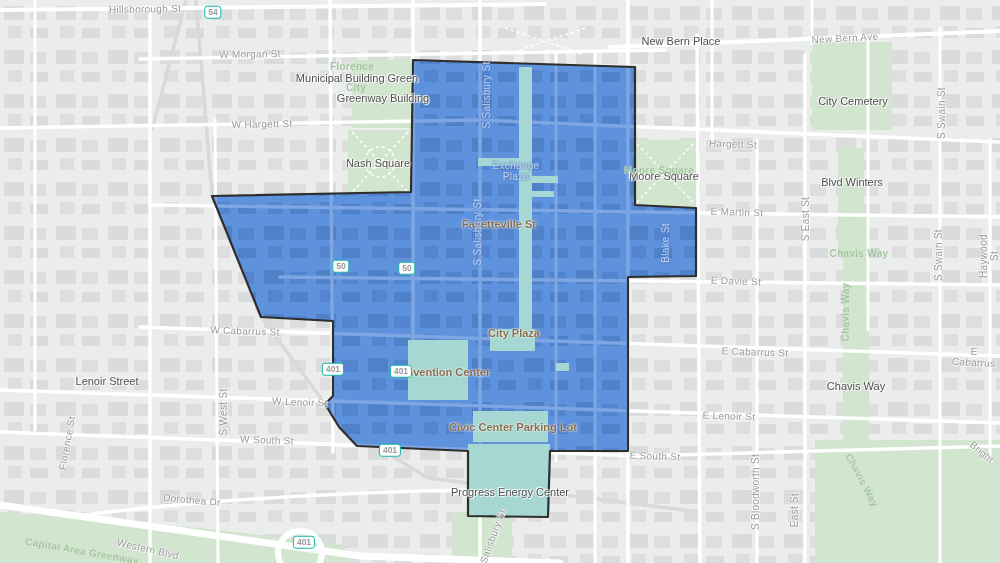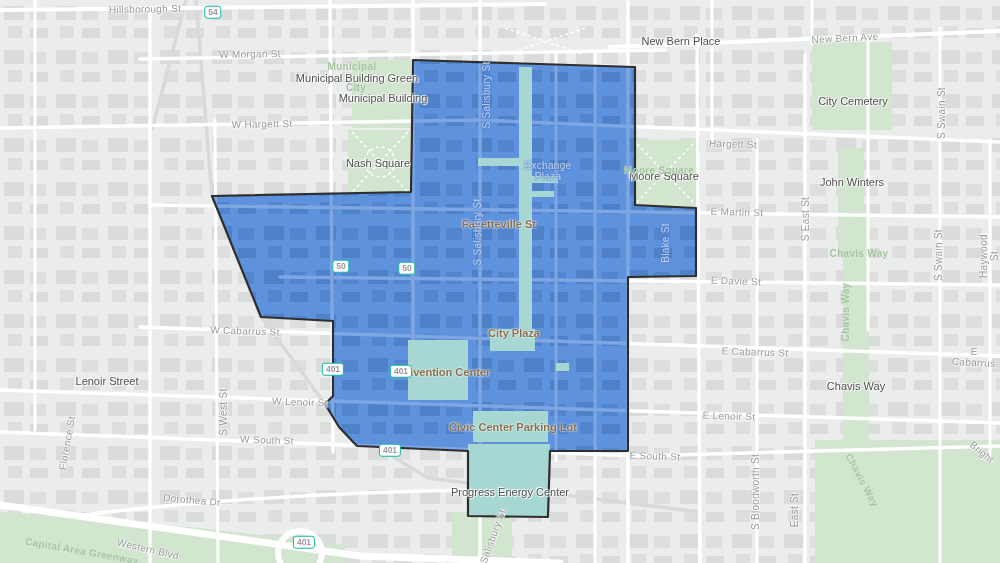--- a/index.html
+++ b/index.html
@@ -122,33 +122,33 @@
           <rect x="468" y="444" width="82" height="73"></rect>
         </g>
       </g>
       <path d="M413,60 L635,67 L635,205 L696,208 L696,276 L628,277 L628,451 L550,451 L548,517 L468,516 L468,451 L357,446 L339,427 L325,404 L333,396 L333,321 L261,317 L212,196 L411,192 Z" fill="none" stroke="#2e2e2e" stroke-width="2.2" stroke-linejoin="round"></path>
     </g>
   </svg>
 
   <div class="labels-layer">
       <div class="lbl poi-dark" style="left: 681px; top: 41px; transform: translate(-50%, -50%) rotate(0deg);">New Bern Place</div>
       <div class="lbl poi-dark" style="left: 357px; top: 78px; transform: translate(-50%, -50%) rotate(0deg);">Municipal Building Green</div>
-      <div class="lbl poi-dark" style="left: 383px; top: 98px; transform: translate(-50%, -50%) rotate(0deg);">Municipal Building</div>
+      <div class="lbl poi-dark" style="left: 383px; top: 98px; transform: translate(-50%, -50%) rotate(0deg);">Greenway Building</div>
       <div class="lbl poi-dark" style="left: 378px; top: 163px; transform: translate(-50%, -50%) rotate(0deg);">Nash Square</div>
       <div class="lbl poi-dark" style="left: 664px; top: 176px; transform: translate(-50%, -50%) rotate(0deg);">Moore Square</div>
       <div class="lbl poi-dark" style="left: 853px; top: 101px; transform: translate(-50%, -50%) rotate(0deg);">City Cemetery</div>
-      <div class="lbl poi-dark" style="left: 852px; top: 182px; transform: translate(-50%, -50%) rotate(0deg);">John Winters</div>
+      <div class="lbl poi-dark" style="left: 852px; top: 182px; transform: translate(-50%, -50%) rotate(0deg);">Blvd Winters</div>
       <div class="lbl poi-dark" style="left: 107px; top: 381px; transform: translate(-50%, -50%) rotate(0deg);">Lenoir Street</div>
       <div class="lbl poi-dark" style="left: 856px; top: 386px; transform: translate(-50%, -50%) rotate(0deg);">Chavis Way</div>
       <div class="lbl poi-dark" style="left: 510px; top: 492px; transform: translate(-50%, -50%) rotate(0deg);">Progress Energy Center</div>
       <div class="lbl poi-brown" style="left: 499px; top: 196px; transform: translate(-50%, -50%) rotate(0deg); margin-top: 28px;">Fayetteville St</div>
       <div class="lbl poi-brown" style="left: 514px; top: 333px; transform: translate(-50%, -50%) rotate(0deg);">City Plaza</div>
       <div class="lbl poi-brown" style="left: 441px; top: 372px; transform: translate(-50%, -50%) rotate(0deg);">Convention Center</div>
       <div class="lbl poi-brown" style="left: 513px; top: 427px; transform: translate(-50%, -50%) rotate(0deg);">Civic Center Parking Lot</div>
-      <div class="lbl park" style="left: 352px; top: 66px; transform: translate(-50%, -50%) rotate(0deg);">Municipal</div>
+      <div class="lbl park" style="left: 352px; top: 66px; transform: translate(-50%, -50%) rotate(0deg);">Florence</div>
       <div class="lbl park" style="left: 356px; top: 87px; transform: translate(-50%, -50%) rotate(0deg);">City</div>
       <div class="lbl park" style="left: 659px; top: 170px; transform: translate(-50%, -50%) rotate(0deg);">Moore Square</div>
       <div class="lbl park" style="left: 859px; top: 253px; transform: translate(-50%, -50%) rotate(0deg);">Chavis Way</div>
       <div class="lbl park" style="left: 845px; top: 312px; transform: translate(-50%, -50%) rotate(-90deg);">Chavis Way</div>
       <div class="lbl park" style="left: 862px; top: 480px; transform: translate(-50%, -50%) rotate(62deg);">Chavis Way</div>
       <div class="lbl park" style="left: 82px; top: 551px; transform: translate(-50%, -50%) rotate(10deg);">Capital Area Greenway</div>
       <div class="lbl street" style="left: 145px; top: 9px; transform: translate(-50%, -50%) rotate(-1deg);">Hillsborough St</div>
       <div class="lbl street" style="left: 250px; top: 54px; transform: translate(-50%, -50%) rotate(-1deg);">W Morgan St</div>
       <div class="lbl street" style="left: 845px; top: 38px; transform: translate(-50%, -50%) rotate(-3deg);">New Bern Ave</div>
       <div class="lbl street" style="left: 262px; top: 124px; transform: translate(-50%, -50%) rotate(-1deg);">W Hargett St</div>
@@ -170,21 +170,21 @@
       <div class="lbl street" style="left: 938px; top: 255px; transform: translate(-50%, -50%) rotate(-90deg);">S Swain St</div>
       <div class="lbl street" style="left: 989px; top: 256px; transform: translate(-50%, -50%) rotate(-90deg);">Haywood St</div>
       <div class="lbl street" style="left: 223px; top: 412px; transform: translate(-50%, -50%) rotate(-90deg);">S West St</div>
       <div class="lbl street" style="left: 67px; top: 443px; transform: translate(-50%, -50%) rotate(-80deg);">Florence St</div>
       <div class="lbl street" style="left: 755px; top: 492px; transform: translate(-50%, -50%) rotate(-90deg);">S Bloodworth St</div>
       <div class="lbl street" style="left: 794px; top: 510px; transform: translate(-50%, -50%) rotate(-90deg);">East St</div>
       <div class="lbl street" style="left: 491px; top: 541px; transform: translate(-50%, -50%) rotate(-70deg);">S Salisbury St</div>
       <div class="lbl street-light" style="left: 486px; top: 95px; transform: translate(-50%, -50%) rotate(-90deg);">S Salisbury St</div>
       <div class="lbl street-light" style="left: 477px; top: 232px; transform: translate(-50%, -50%) rotate(-90deg);">S Salisbury St</div>
       <div class="lbl street-light" style="left: 665px; top: 243px; transform: translate(-50%, -50%) rotate(-90deg);">Blake St</div>
-      <div class="lbl street-light" style="left: 548px; top: 171px; transform: translate(-50%, -50%) rotate(0deg);">Exchange
+      <div class="lbl street-light" style="left: 516px; top: 171px; transform: translate(-50%, -50%) rotate(0deg);">Exchange
 Plaza</div>
       <div class="shield" style="left: 213px; top: 12px; transform: translate(-50%, -50%);">54</div>
       <div class="shield" style="left: 341px; top: 266px; transform: translate(-50%, -50%);">50</div>
       <div class="shield" style="left: 407px; top: 268px; transform: translate(-50%, -50%);">50</div>
       <div class="shield" style="left: 333px; top: 369px; transform: translate(-50%, -50%);">401</div>
       <div class="shield" style="left: 401px; top: 371px; transform: translate(-50%, -50%);">401</div>
       <div class="shield" style="left: 390px; top: 450px; transform: translate(-50%, -50%);">401</div>
       <div class="shield" style="left: 304px; top: 542px; transform: translate(-50%, -50%);">401</div>
     </div>
 </div>

